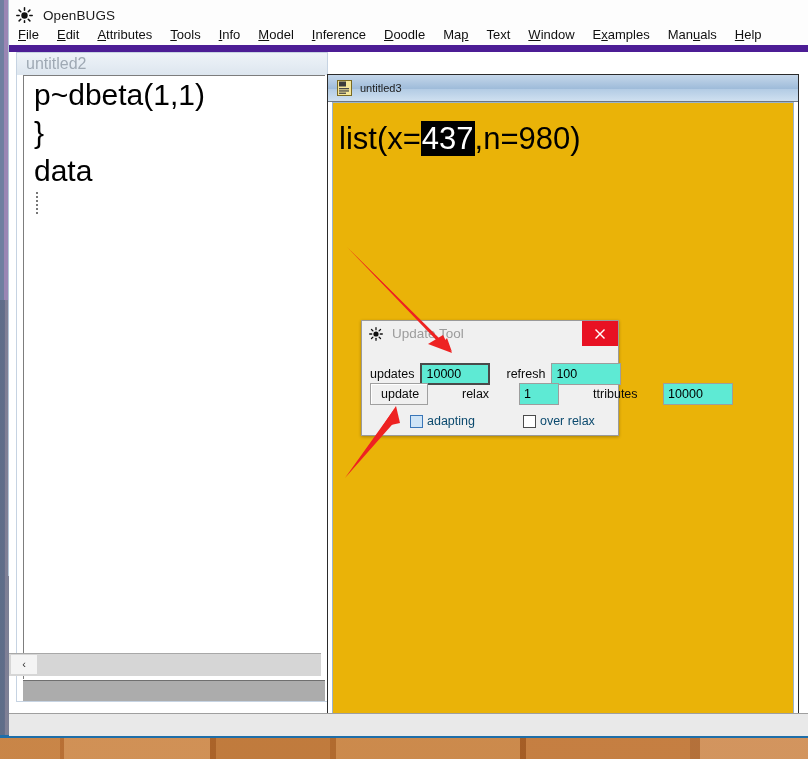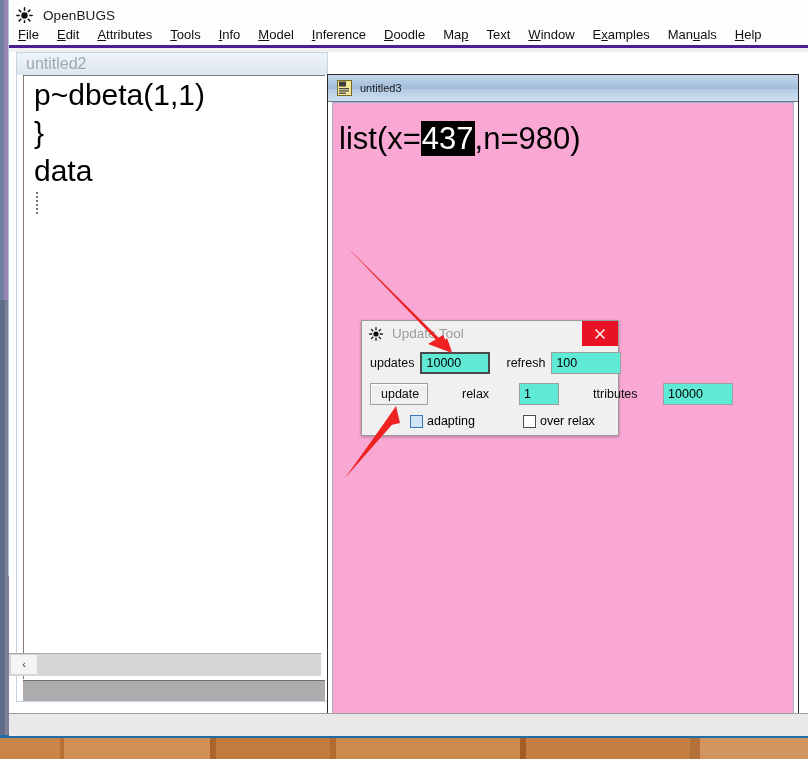--- a/index.html
+++ b/index.html
@@ -50,21 +50,21 @@
   }
   #titlebar .appicon{
     margin-left:7px;width:17px;height:17px;display:block;
   }
   #titlebar .apptitle{
     margin-left:10px;font-size:13.5px;color:#1b1b1b;letter-spacing:.1px;
   }
   #menubar{
     position:absolute;left:0;top:23px;width:800px;height:22px;
     background:#fdfdfd;display:flex;align-items:center;
-    border-bottom:3px solid #4c1d95;
+    border-bottom:7px solid #4c1d95;
   }
   .menu-item{
     font-size:13px;color:#101010;padding:0 9px;white-space:nowrap;cursor:default;
   }
   .menu-item .mn{text-decoration:underline;}
 
   
   #mdi{
     position:absolute;left:0;top:52px;width:800px;height:661px;
     background:#ffffff;
@@ -115,21 +115,21 @@
   #win3 .cap{
     height:26px;
     background:linear-gradient(180deg,#c5d7ea 0%,#9fbcda 52%,#b2cbe4 53%,#cfe0f0 100%);
     display:flex;align-items:center;padding-left:9px;
     border-bottom:1px solid #6d7783;
   }
   #win3 .cap .docicon{width:15px;height:16px;display:block;}
   #win3 .cap .t{font-size:11px;color:#1b1b1b;margin-left:8px;}
   #win3 .body{
     position:absolute;left:4px;top:27px;right:4px;bottom:4px;
-    background:#f9a8d4;border:1px solid #9bb4cc;
+    background:#eab308;border:1px solid #9bb4cc;
     overflow:hidden;
   }
   #win3 .dataline{
     font-size:31px;line-height:40px;color:#000;padding:16px 0 0 6px;white-space:pre;
   }
   .sel{background:#000;color:#fff;padding:0 1px;}
 
   
   #updatetool{
     position:absolute;left:360px;top:320px;width:258px;height:116px;
@@ -167,21 +167,21 @@
     font-size:12.5px;color:#0a0a0a;
     padding:3px 10px;box-sizing:border-box;cursor:pointer;
     font-family:"Liberation Sans", sans-serif;
     box-shadow:inset 1px 1px 0 #ffffff;
   }
   .cb{
     width:13px;height:13px;border:1px solid #3a76b8;background:#cfe4f6;
     display:inline-block;box-sizing:border-box;
   }
   .cb.off{background:#ffffff;border:1px solid #4b4b4b;}
-  .cblabel{font-size:12.5px;color:#000000;margin-left:4px;}
+  .cblabel{font-size:12.5px;color:#0c4a6e;margin-left:4px;}
 
   
   #arrows{position:absolute;left:0;top:0;width:808px;height:759px;pointer-events:none;}
 
   
   #statusstrip{
     position:absolute;left:8px;top:713px;width:800px;height:22px;
     background:#e9e9e9;border-top:1px solid #9f9f9f;
   }
   #bottomscroll{
@@ -290,21 +290,21 @@
         </svg>
         <span class="dt">Update Tool</span>
         <div class="closebtn">
           <svg width="12" height="12" viewBox="0 0 12 12">
             <line x1="1.5" y1="1.5" x2="10.5" y2="10.5" stroke="#fff" stroke-width="1.4"></line>
             <line x1="10.5" y1="1.5" x2="1.5" y2="10.5" stroke="#fff" stroke-width="1.4"></line>
           </svg>
         </div>
       </div>
 
-      <div class="row" style="left:8px;top:31px;">
+      <div class="row" style="left:8px;top:42px;">
         <span class="lbl">updates</span>
         <input class="tbox focused" style="width: 70px; height: 22px; margin-left: 6px;" value="10000">
         <span class="lbl" style="margin-left:16px;">refresh</span>
         <input class="tbox" style="width: 70px; height: 22px; margin-left: 6px;" value="100">
       </div>
 
       <div class="row" style="left:8px;top:62px;gap:24px;">
         <button class="btn" style="width:58px;height:22px;">update</button>
         <span class="lbl" style="margin-left:10px;">relax</span>
         <input class="tbox" style="width: 40px; height: 22px; margin-left: 6px;" value="1">

